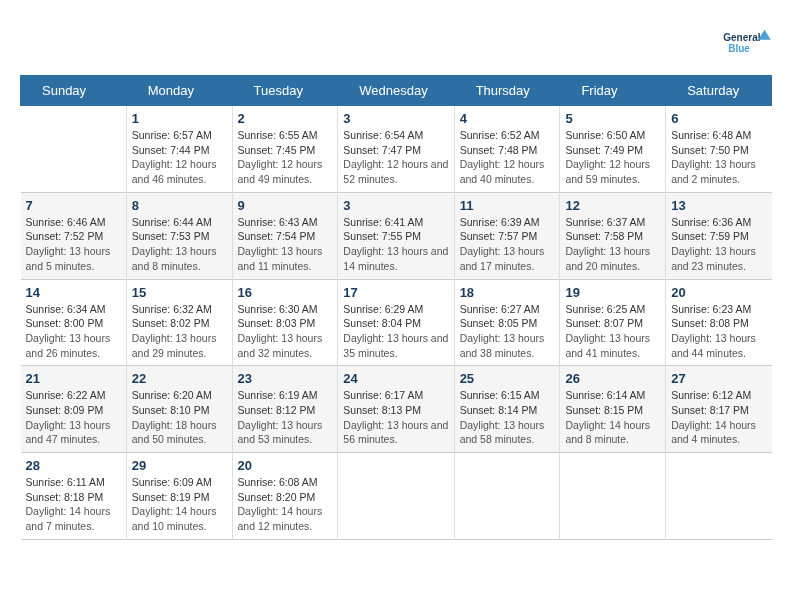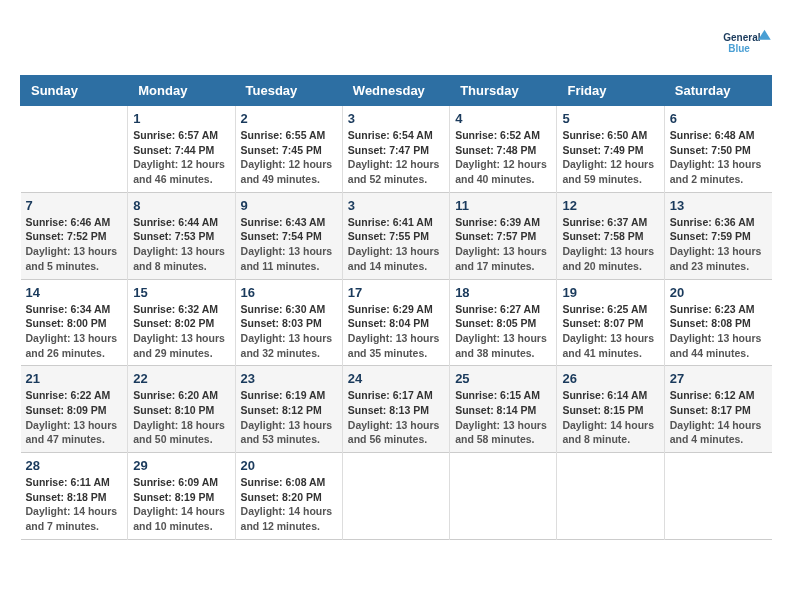--- a/index.html
+++ b/index.html
@@ -36,24 +36,24 @@
     table {
       width: 100%;
       border-collapse: collapse;
       font-size: 11px;
     }
     thead tr {
       background-color: #2d6fa3;
       color: #fff;
     }
     thead th {
-      padding: 7px 10px;
+      padding: 7px 21px;
       text-align: left;
       font-size: 13px;
-      font-weight: bold;
+      font-weight: normal;
       border: 1px solid #2d6fa3;
     }
     tbody tr {
       border-bottom: 1px solid #ccc;
     }
     tbody tr:nth-child(odd) {
       background: #fff;
     }
     tbody tr:nth-child(even) {
       background: #f5f5f5;
@@ -69,21 +69,20 @@
       font-weight: bold;
       font-size: 13px;
       color: #1a3a5c;
       display: block;
       margin-bottom: 2px;
     }
     .day-detail {
       color: #333;
       font-size: 10.5px;
       line-height: 1.4;
-      font-weight: bold;
     }
     .daylight {
       color: #555;
     }
   </style>
 </head>
 <body>
 
 <div class="header">
   <div class="logo">

